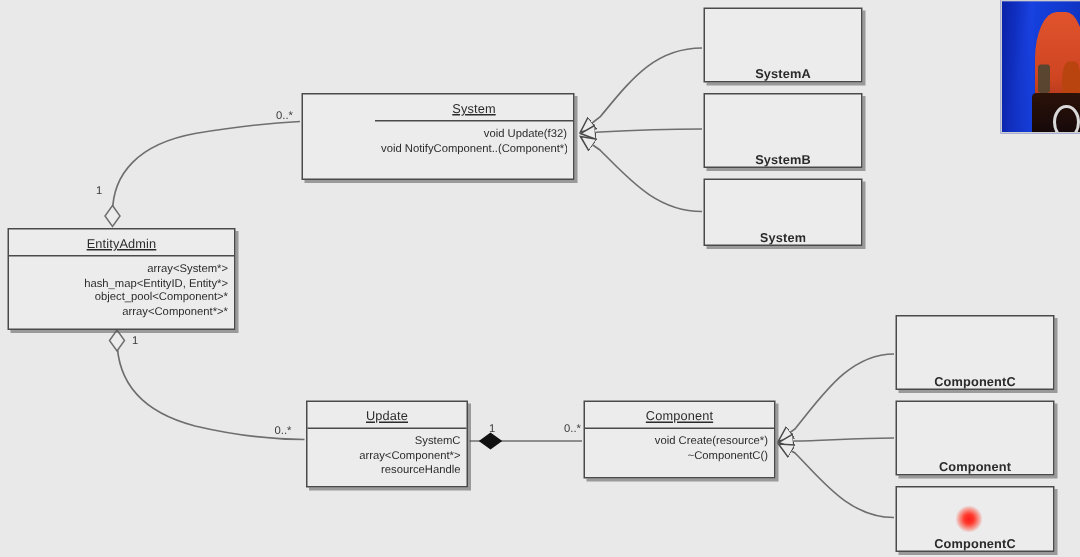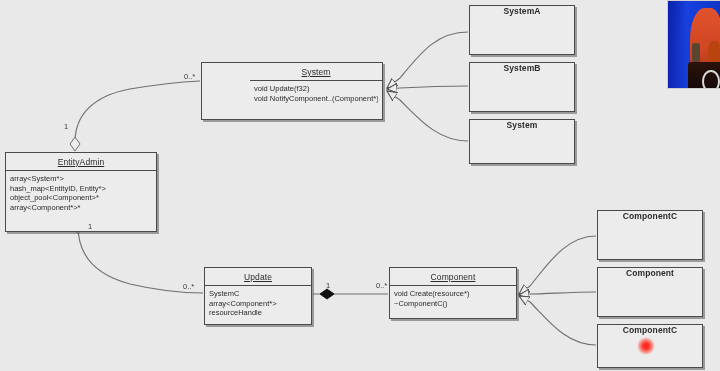--- a/index.html
+++ b/index.html
@@ -33,22 +33,22 @@
     border-bottom:1px solid #4a4a4a;
     font-weight:normal;
     text-decoration:underline;
   }
   .node .body{
     padding:3px 4px 4px 4px;
     font-size:7.5px;
     line-height:9.6px;
     color:#2b2b2b;
   }
-  .node .body .row{white-space:nowrap;overflow:hidden;}
-  .node.leaf{display:flex;align-items:flex-start;justify-content:center;}
+  .node .body .row{white-space:nowrap;overflow:hidden;text-align:right;}
+  .node.leaf{display:flex;align-items:flex-end;justify-content:center;}
   .node.leaf .title{padding:0;font-size:8.5px;}
 
   .mult{
     position:absolute;
     font-size:7.5px;
     color:#3a3a3a;
     white-space:nowrap;
   }
 
   
@@ -124,21 +124,21 @@
   </svg>
 
   <div class="node has-body" style="left:201px;top:62px;width:182px;height:58px;padding-left:48px;">
     <div class="title">System</div>
     <div class="body">
       <div class="row">void Update(f32)</div>
       <div class="row">void NotifyComponent..(Component*)</div>
     </div>
   </div>
 
-  <div class="node has-body" style="left:5px;top:152px;width:152px;height:80px;">
+  <div class="node has-body" style="left:5px;top:152px;width:152px;height:68px;">
     <div class="title">EntityAdmin</div>
     <div class="body">
       <div class="row">array&lt;System*&gt;</div>
       <div class="row">hash_map&lt;EntityID, Entity*&gt;</div>
       <div class="row">object_pool&lt;Component&gt;*</div>
       <div class="row">array&lt;Component*&gt;*</div>
     </div>
   </div>
 
   <div class="node has-body" style="left:204px;top:267px;width:108px;height:58px;">

